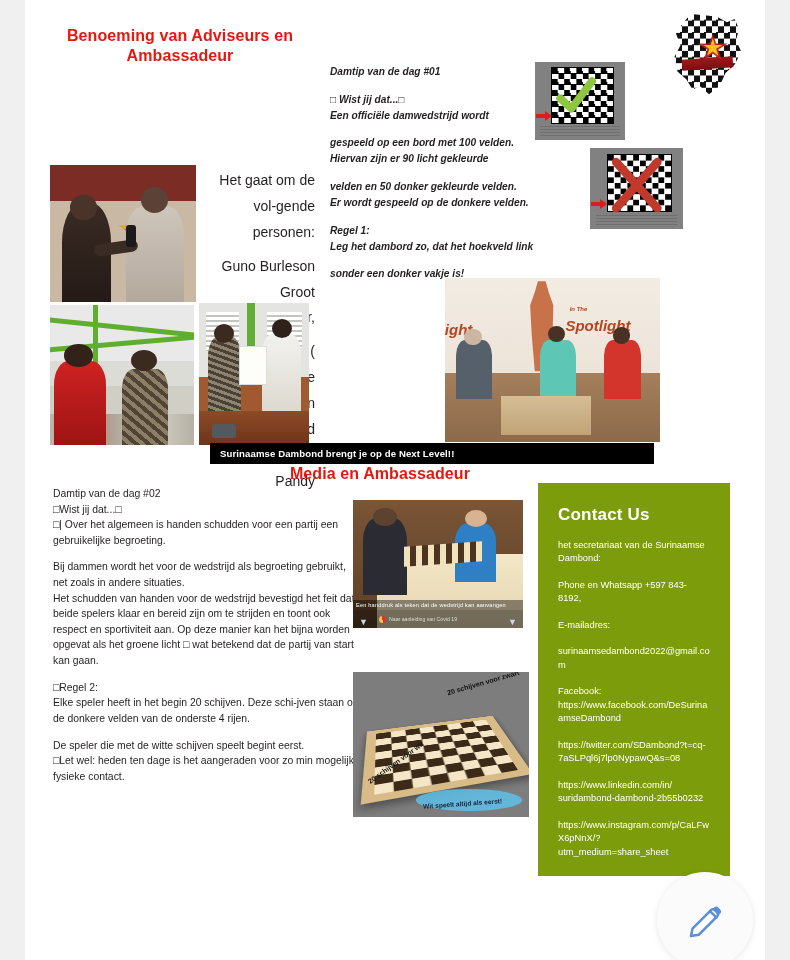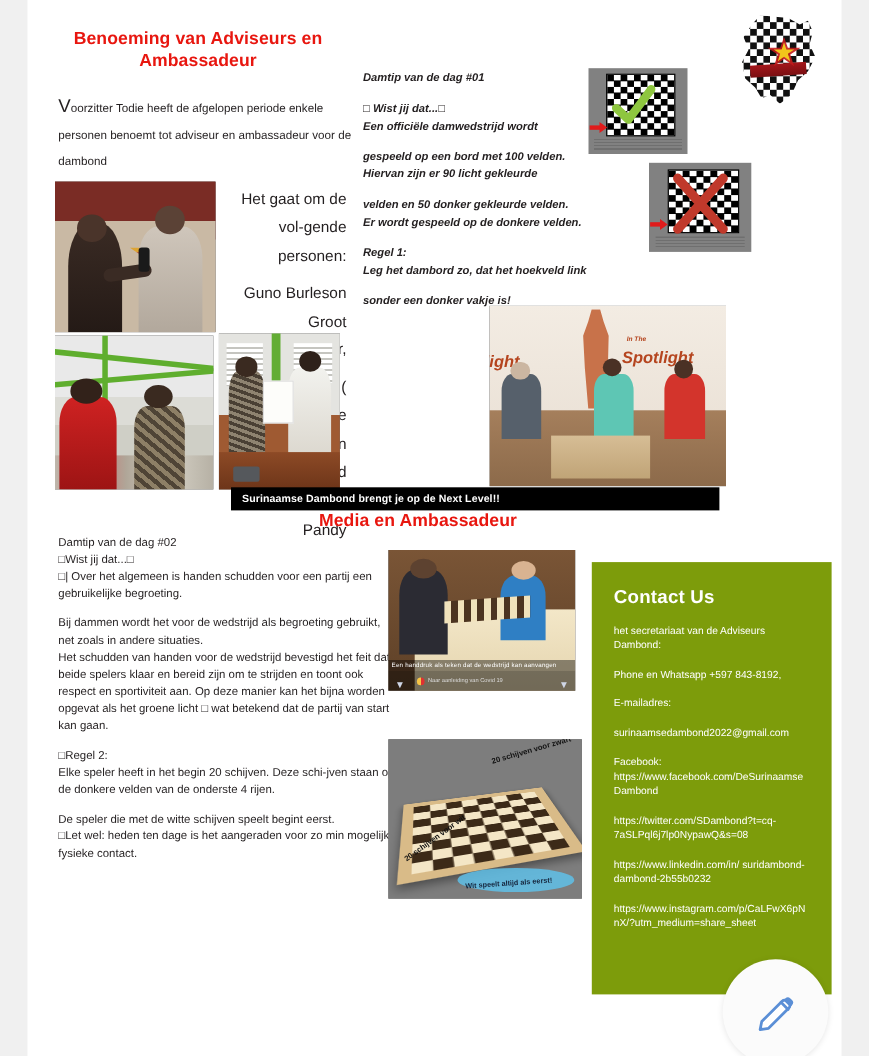--- a/index.html
+++ b/index.html
@@ -230,44 +230,41 @@
   
   #art2 {
     position:absolute; left:28px; top:486px; width:310px;
     font-size:10.4px; line-height:1.5; color:#231f20;
   }
   #art2 p { margin:0 0 11px 0; }
   #art2 p.tight { margin-bottom:0; }
 
   
   #contact {
-    position:absolute; left:513px; top:483px; width:218px; height:393px;
-    background:#7d9c0b; color:#ffffff; padding:22px 20px;margin-top:28px;
+    position:absolute; left:513px; top:483px; width:192px; height:393px;
+    background:#7d9c0b; color:#ffffff; padding:22px 20px;
   }
   #contact h2 { margin:0 0 14px 0; font-size:17px; font-weight:bold; letter-spacing:.2px; }
   #contact p { margin:0 0 13px 0; font-size:9.3px; line-height:1.45; word-break:break-word; }
 
   
   #fab {
     position:absolute; left:657px; top:872px; width:96px; height:96px;
     border-radius:50%; background:#fbfbfb;
     box-shadow:0 1px 6px rgba(0,0,0,.10);
     display:flex; align-items:center; justify-content:center;
   }
 </style>
 </head>
 <body>
 
 <div id="page">
 
   <div id="title1" class="hdr-red">Benoeming van Adviseurs en Ambassadeur</div>
 
-  <div id="intro">
-    <span class="dropcap">V</span><span>oorzitter Todie heeft de afgelopen periode enkele personen benoemt tot adviseur en ambassadeur voor de dambond</span>
-  </div>
 
   <div id="persons">
     <div class="blk">Het gaat om de vol-gende personen:</div>
     <div class="blk">Guno Burleson Groot Dammeester,</div>
     <div class="blk">Marcel Oostburg ( Fed-eratie Meester)  en Kesheopersad Gan-garam—Pandy</div>
   </div>
 
   <div id="damtip1">
     <p class="ital">Damtip van de dag #01</p>
     <p>
@@ -424,21 +421,21 @@
         </div>
       <div class="db-lab" style="left:50%;top:5%;transform:rotate(-16deg);width:48%;text-align:center;">20 schijven voor zwart</div>
       <div class="db-lab" style="left:2%;top:60%;transform:rotate(-36deg);width:44%;text-align:center;">20 schijven voor wit</div>
       <div class="db-pill"></div>
       <div class="db-pill-txt">Wit speelt altijd als eerst!</div>
     </div>
   </div>
 
   <div id="contact">
     <h2>Contact Us</h2>
-    <p>het secretariaat van de Adviseurs Dambond:</p>
+    <p>het secretariaat van de Surinaamse Dambond:</p>
     <p>Phone en Whatsapp +597 843-8192,</p>
     <p>E-mailadres:</p>
     <p>surinaamsedambond2022@gmail.com</p>
     <p>Facebook: https://www.facebook.com/DeSurinaamseDambond</p>
     <p>https://twitter.com/SDambond?t=cq-7aSLPql6j7lp0NypawQ&amp;s=08</p>
     <p>https://www.linkedin.com/in/ suridambond-dambond-2b55b0232</p>
     <p>https://www.instagram.com/p/CaLFwX6pNnX/?utm_medium=share_sheet</p>
   </div>
 
 </div>

